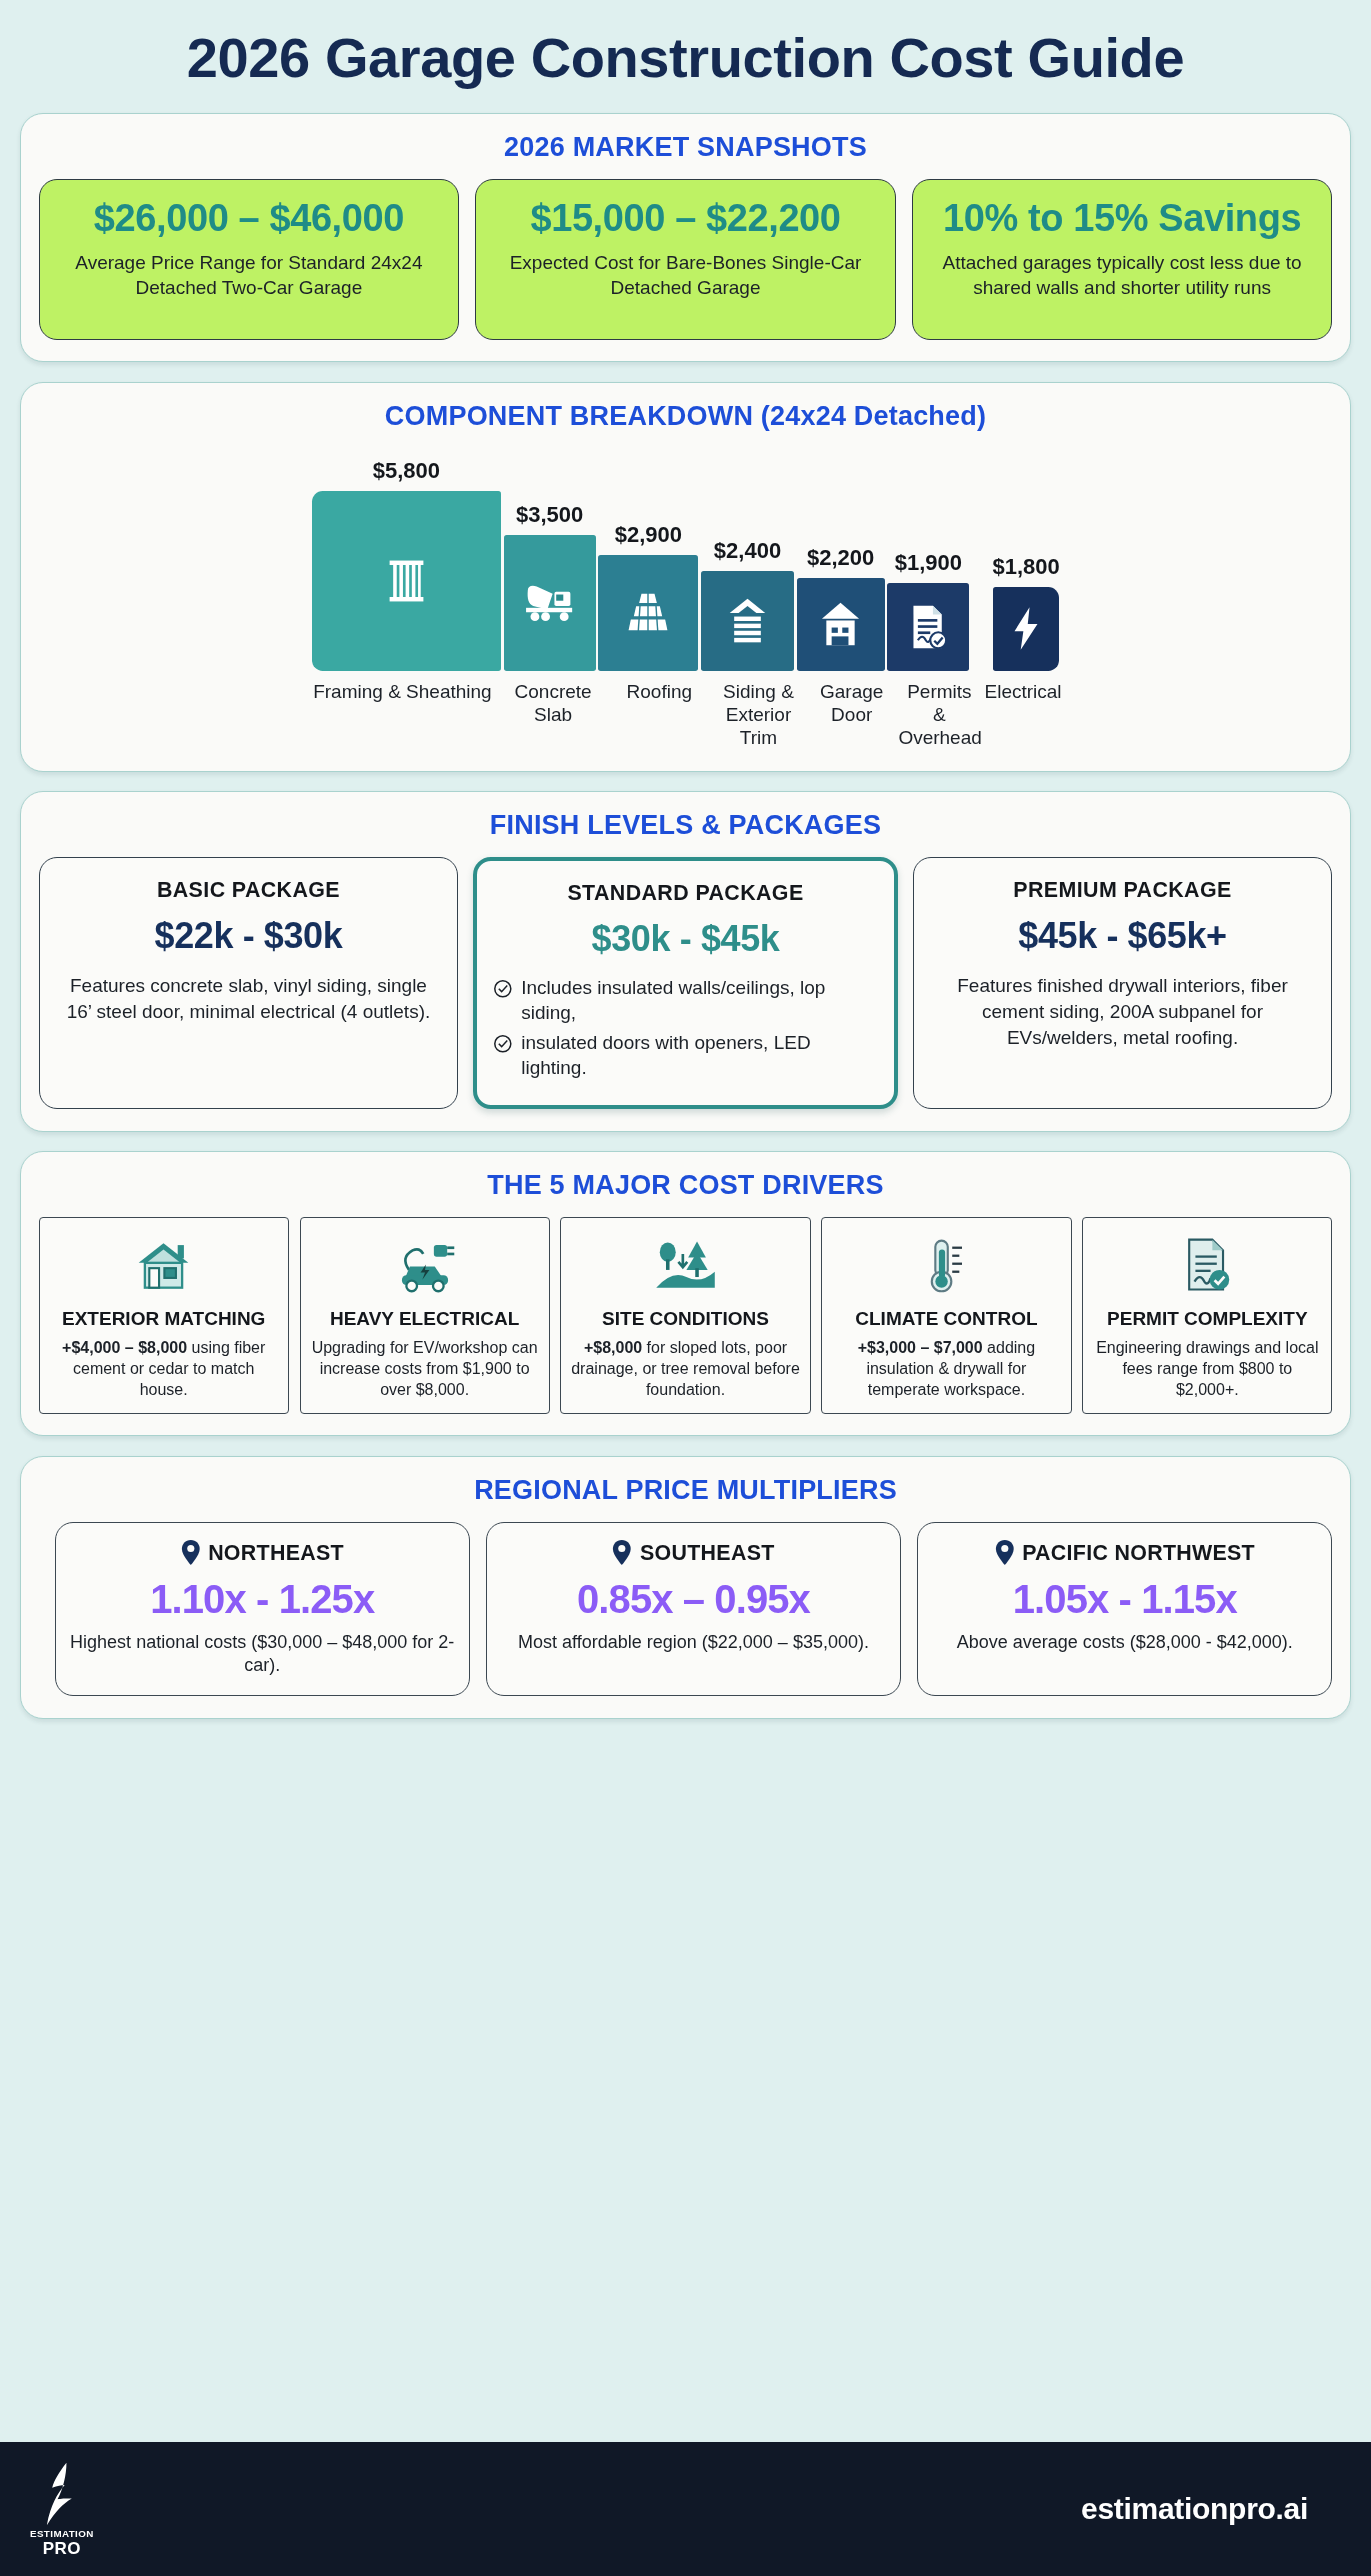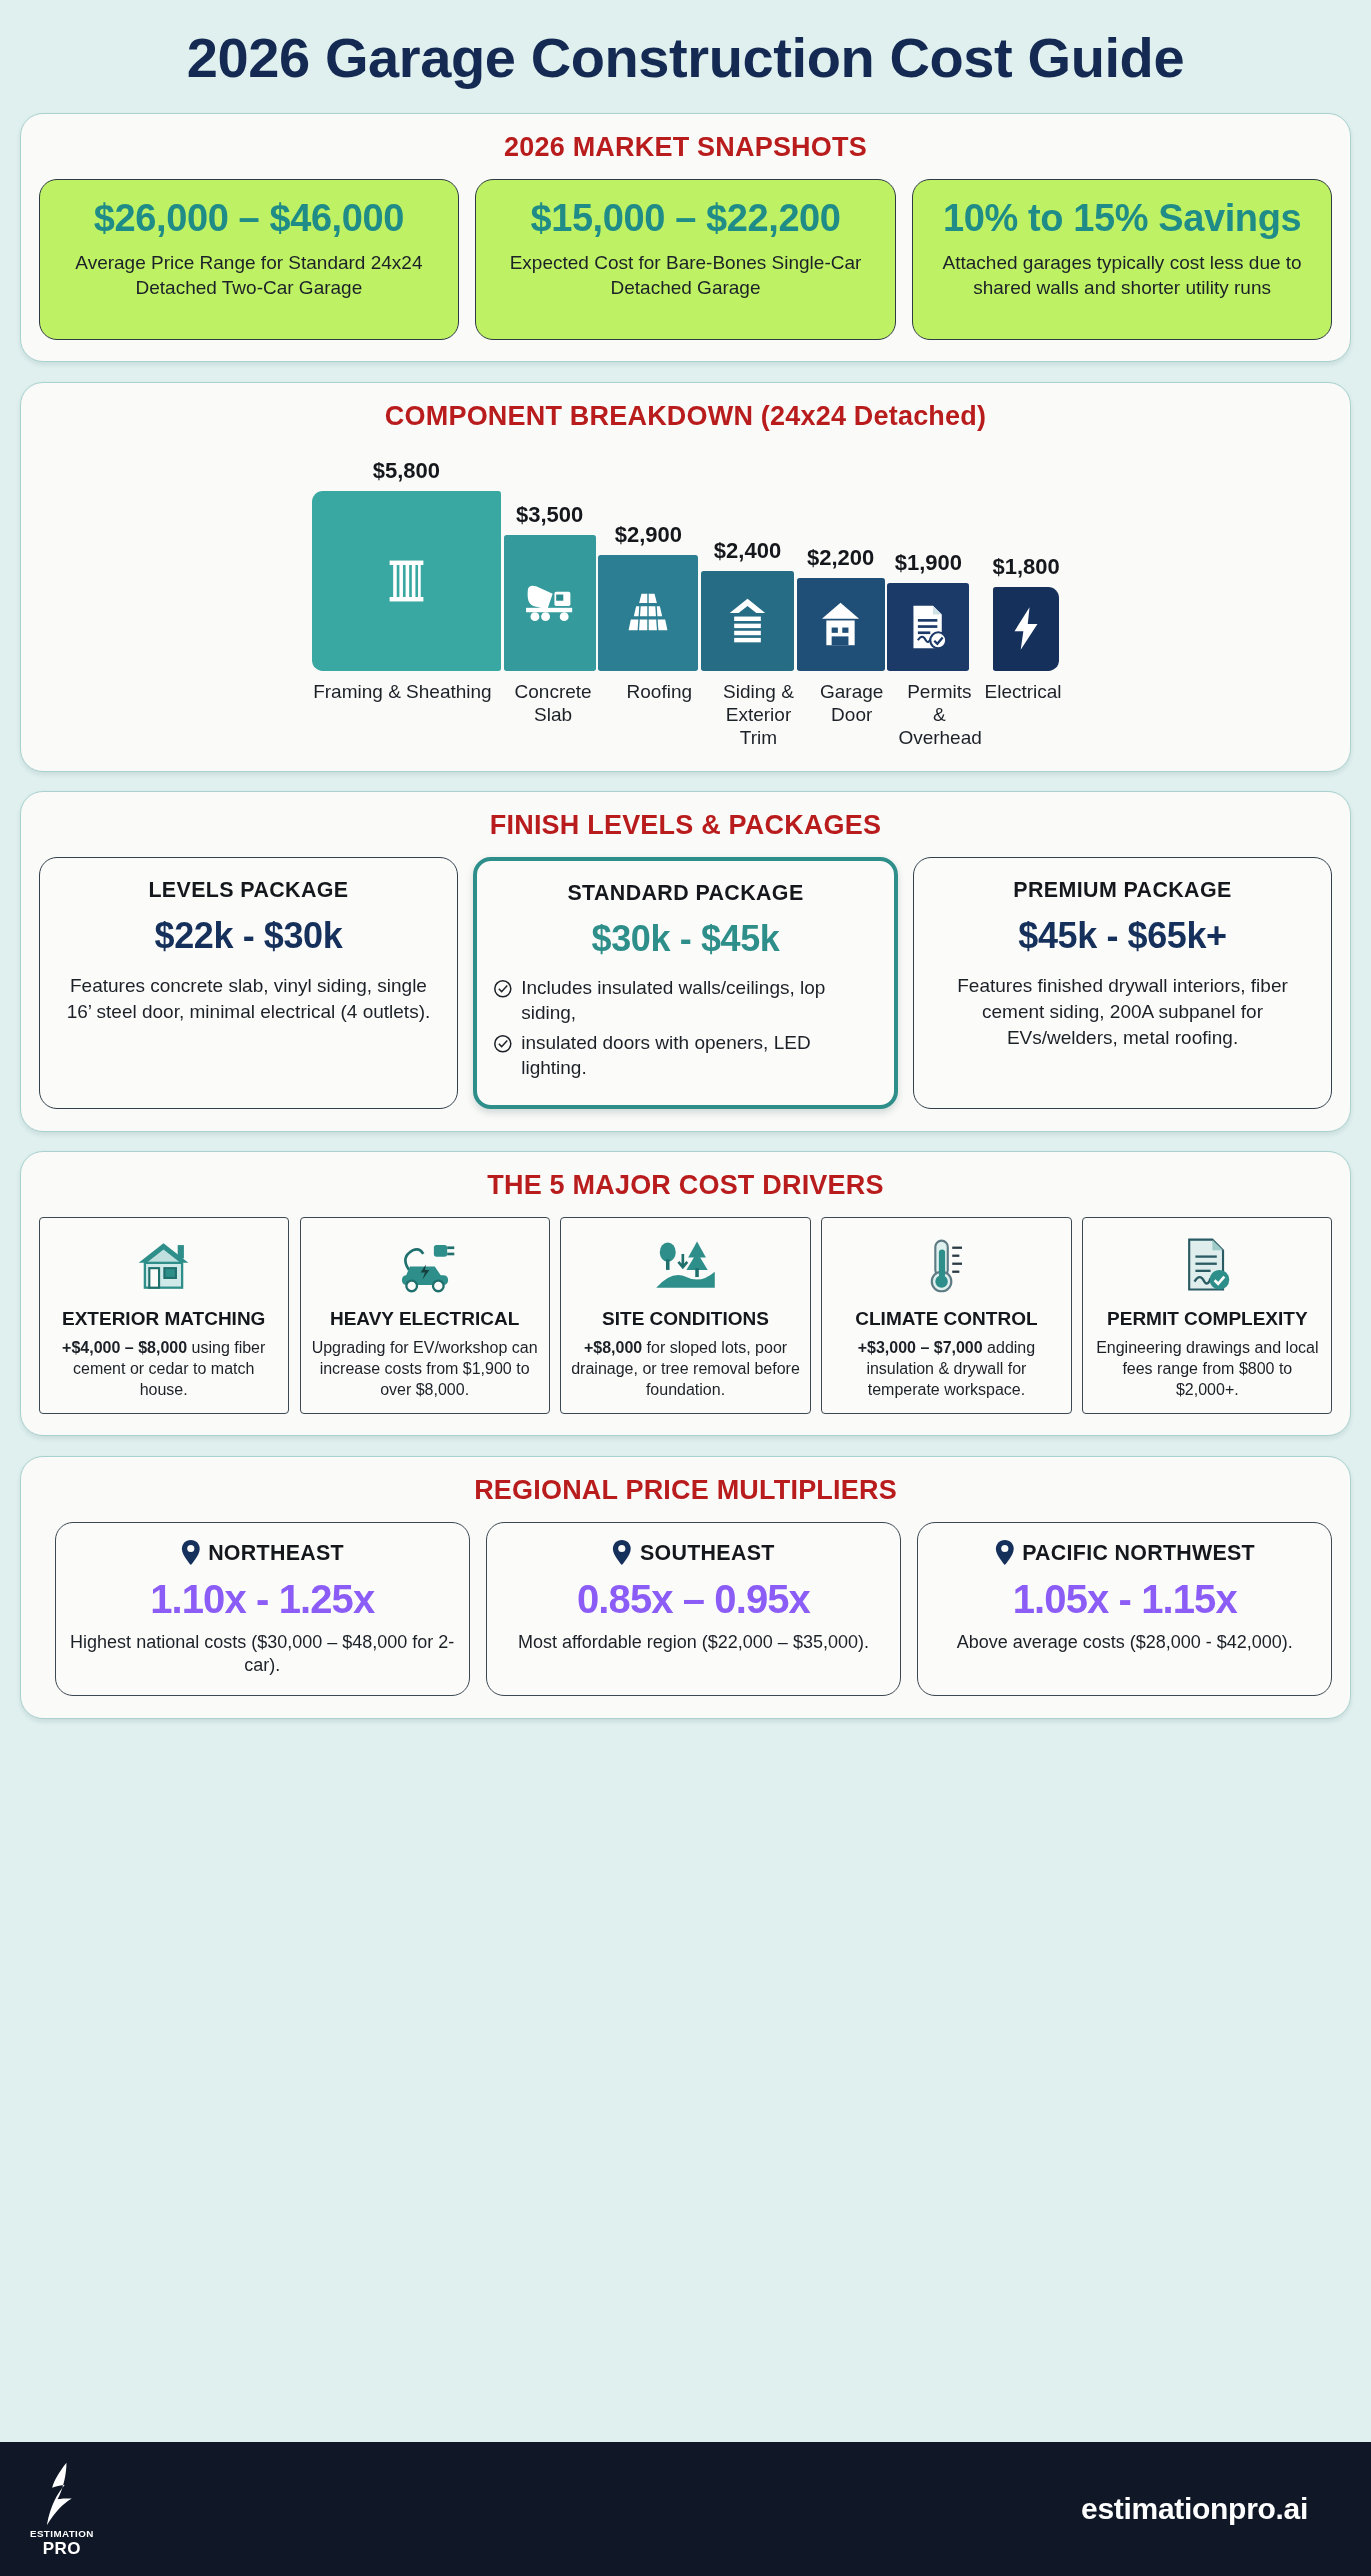--- a/index.html
+++ b/index.html
@@ -29,21 +29,21 @@
   .section {
     background: #fafaf8;
     border: 1.8px solid #a9d2ce;
     border-radius: 23px;
     margin-bottom: 19.6px;
     padding: 18px 18px 21.4px 18px;
     box-shadow: 0 2.7px 4.5px rgba(30,60,70,0.10);
   }
   .section-title {
     text-align: center;
-    color: #b91c1c;
+    color: #1d4ed8;
     font-size: 27px;
     font-weight: 800;
     letter-spacing: 0.2px;
     margin-bottom: 16px;
   }
 
   
   .snap-row { display: flex; gap: 16px; }
   .snap-card {
     flex: 1 1 0;
@@ -307,21 +307,21 @@
           <div class="bar-label" style="width: 88px;">Garage Door</div>
           <div class="bar-label" style="width: 82px;">Permits &amp; Overhead</div>
           <div class="bar-label" style="width: 80px;">Electrical</div>
         </div>
     </div>
 
     <div class="section">
       <div class="section-title">FINISH LEVELS &amp; PACKAGES</div>
       <div class="pkg-row" id="pkg-row">
           <div class="pkg-card">
-            <div class="pkg-name">LEVELS PACKAGE</div>
+            <div class="pkg-name">BASIC PACKAGE</div>
             <div class="pkg-price">$22k - $30k</div>
             <div class="pkg-desc">Features concrete slab, vinyl siding, single 16’ steel door, minimal electrical (4 outlets).</div>
           </div>
           <div class="pkg-card featured">
             <div class="pkg-name">STANDARD PACKAGE</div>
             <div class="pkg-price teal">$30k - $45k</div>
             <div class="pkg-list">
               <div class="pkg-li">
                 <span class="check"><svg width="19.6" height="19.6" viewBox="0 0 22 22">
                     <circle cx="11" cy="11" r="9" fill="none" stroke="#1c2128" stroke-width="1.7"></circle>

